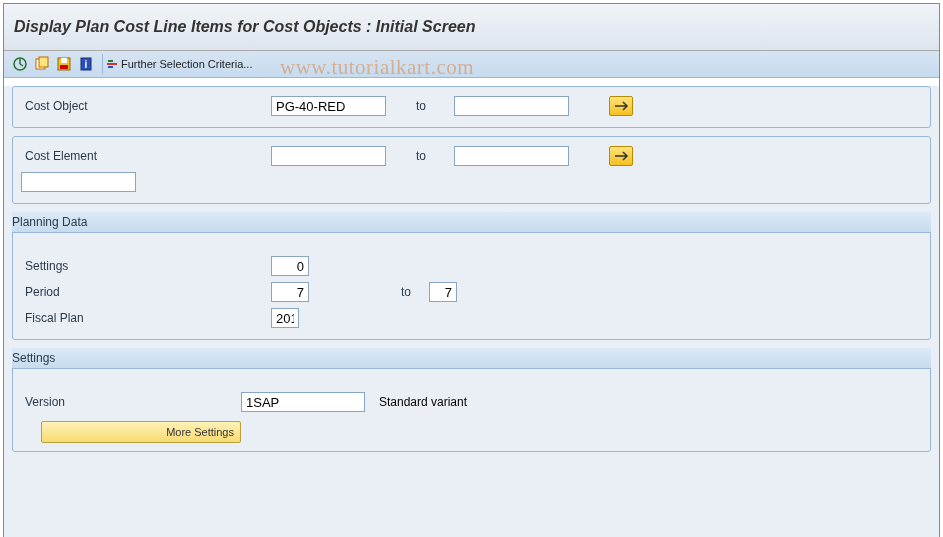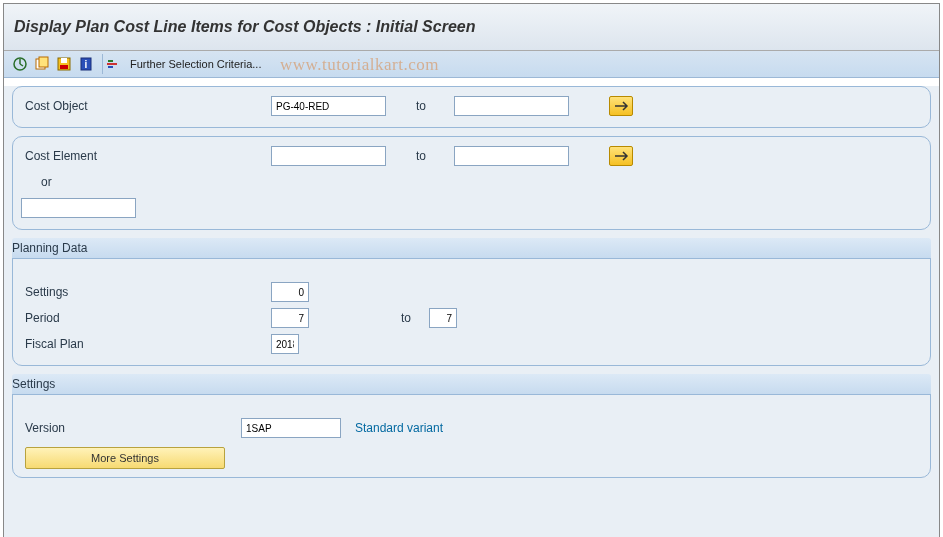--- a/index.html
+++ b/index.html
@@ -37,38 +37,38 @@
     height: 20px;
     display: inline-flex;
     align-items: center;
     justify-content: center;
     cursor: pointer;
   }
   .tb-btn svg { width: 16px; height: 16px; }
   .tb-text-btn {
     display: inline-flex;
     align-items: center;
-    gap: 11px;
+    gap: 2px;
     height: 20px;
     padding: 0 6px 0 2px;
     cursor: pointer;
     font-size: 11px;
     color: #222;
     border-left: 1px solid #9cb8d6;
     margin-left: 4px;
   }
   .tb-text-btn svg { width:14px; height:14px; }
   .content {
     background: #e9eff5;
     padding-bottom: 40px;
     min-height: 470px;
   }
   .section {
     border: 1px solid #99b8d8;
-    border-radius: 10px;
+    border-radius: 3px;
     margin: 8px 8px 0 8px;
     padding: 6px 8px 8px 8px;
     background: #e9eff5;
   }
   .section-titled {
     padding-top: 0;
   }
   .section-header {
     background: linear-gradient(#dce9f6, #c7dbef);
     margin: -1px -9px 20px -9px;
@@ -88,66 +88,66 @@
     width: 250px;
     padding-left: 4px;
     color: #2a3a4a;
   }
   .lbl-indent {
     padding-left: 20px;
   }
   .lbl-narrow { width: 250px; }
   input[type="text"] {
     font-family: Arial, sans-serif;
-    font-size: 10px;
+    font-size: 13px;
     border: 1px solid #8aa5c2;
     background: #fff;
     padding: 2px 4px;
     height: 20px;
   }
   .in-wide { width: 115px; }
   .in-num  { width: 38px; text-align: right; }
   .in-num2 { width: 28px; text-align: right; }
   .in-year { width: 28px; text-align: right; }
-  .in-layout { width: 100px; }
+  .in-layout { width: 124px; }
   .sel-highlight { background: #c2d8ef; border-color:#4a7ab8; }
   .gap-to { width: 68px; text-align: left; padding-left: 30px; color:#2a3a4a; }
   .gap-to-num { width: 120px; text-align: left; padding-left: 92px; color:#2a3a4a; }
   .multi-btn {
     width: 24px; height: 20px;
     background: linear-gradient(#ffe27a, #f5c023);
     border: 1px solid #b88a00;
     border-radius: 2px;
     margin-left: 40px;
     display: inline-flex; align-items: center; justify-content: center;
     cursor: pointer;
   }
   .multi-btn svg { width:16px; height:12px; }
   .layout-desc {
     margin-left: 14px;
-    color: #0369a1;
+    color: #000000;
   }
   .more-btn {
     margin-top: 6px;
-    margin-left: 4px;
+    margin-left: 20px;
     width: 200px;
     height: 22px;
     background: linear-gradient(#fff2b8, #f7da72);
     border: 1px solid #b8a23e;
     border-radius: 2px;
     font-size: 11px;
     color: #333;
     cursor: pointer;
-    text-align: center;
+    text-align: right;
   }
   .watermark {
     position: absolute;
     top: 52px;
     left: 280px;
-    font-size: 17px;
+    font-size: 21px;
     font-family: Georgia, serif;
     color: rgba(220,115,30,0.45);
     letter-spacing: 0.5px;
     pointer-events: none;
   }
   .root { position: relative; width: 943px; }
 </style>
 </head>
 <body>
 
@@ -216,23 +216,20 @@
         <input type="text" class="in-wide" value="" style="">
         <span class="gap-to">to</span>
         <input type="text" class="in-wide" value="" style="">
         <span class="multi-btn">
           <svg viewBox="0 0 16 12">
                 <path d="M2 6 L14 6 M10 2 L14 6 L10 10" fill="none" stroke="#333" stroke-width="1.5"></path>
               </svg>
         </span>
       </div>
       <div class="row">
-        <span class="lbl lbl-indent">or</span>
-      </div>
-      <div class="row">
         <input type="text" class="in-wide" value="" style="">
       </div>
     </div>
 
     <div class="section section-titled">
       <div class="section-header">Planning Data</div>
       <div class="row">
         <span class="lbl">Settings</span>
         <input type="text" class="in-num" value="0" style="">
       </div>

